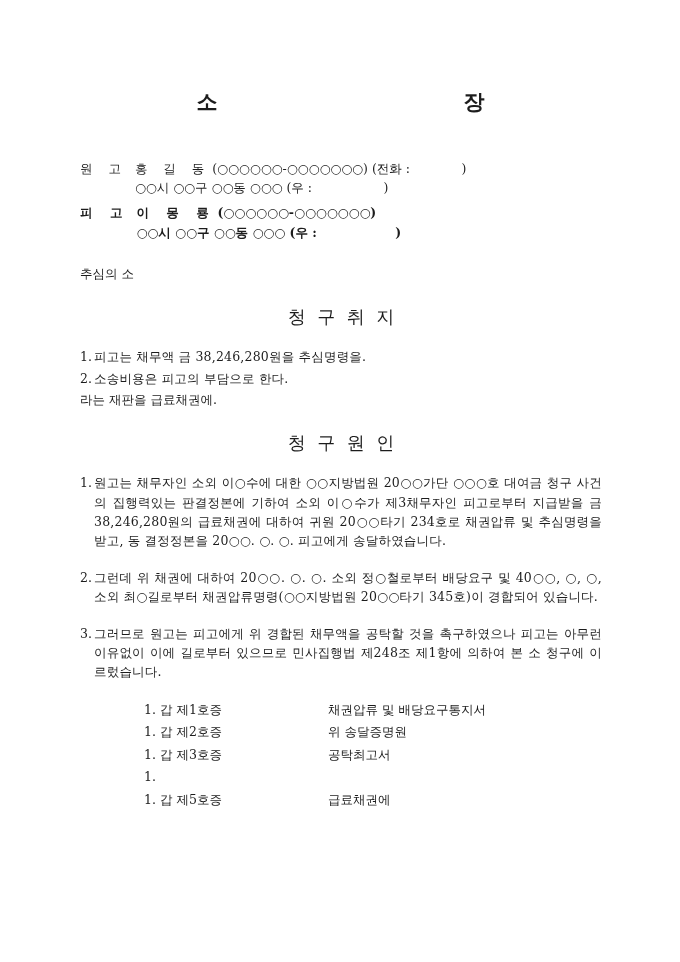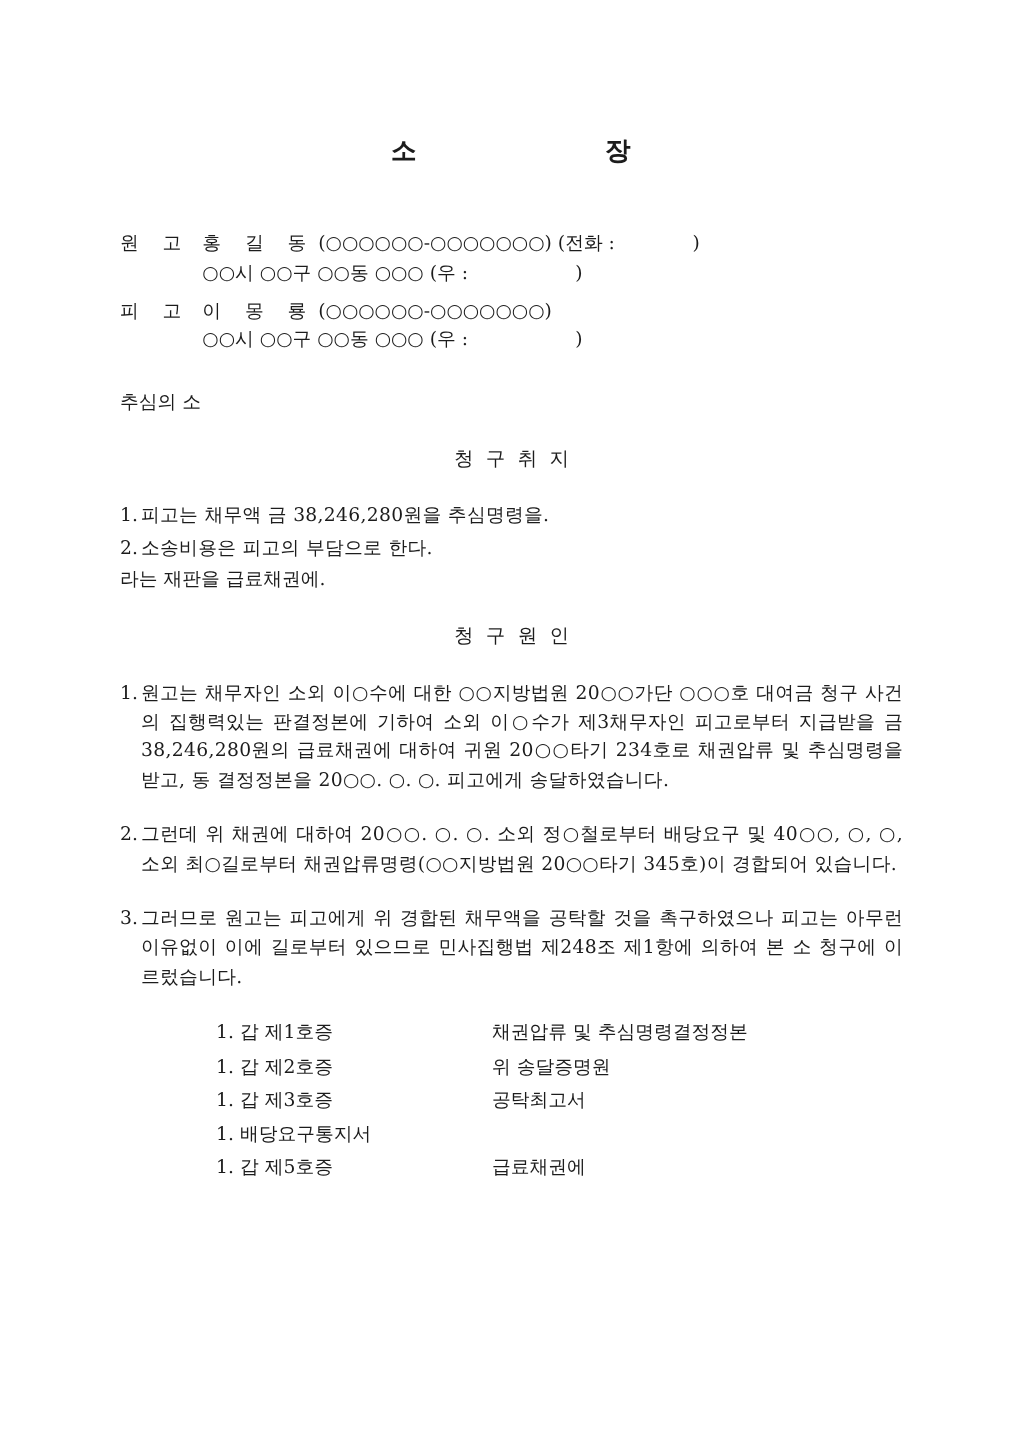--- a/index.html
+++ b/index.html
@@ -11,35 +11,36 @@
     background: #ffffff;
     color: #1c1c1c;
     font-family: "DejaVu Serif", "Liberation Serif", serif;
     font-size: 12.5px;
     line-height: 1.55;
     padding: 88px 78px 40px 80px;
     overflow: hidden;
   }
   .title {
     text-align: center;
-    font-size: 17px;
+    font-size: 21px;
     font-weight: bold;
     white-space: pre;
     margin: 0 0 38px 0;
     letter-spacing: 1px;
+    font-family: Liberation Mono, monospace;
   }
   .party { display: flex; margin-bottom: 6px; }
-  .party + .party { margin-top: 0; }
+  .party + .party { margin-top: 0; font-weight: bold; }
   .party .role { white-space: pre; flex-shrink: 0; margin-right: 14px; }
   .party .pcontent { flex: 1; }
   .party .pcontent > div { white-space: pre-wrap; }
   .case-type { margin: 22px 0 10px 0; }
   .section-heading {
     text-align: center;
-    font-size: 13px;
+    font-size: 18px;
     white-space: pre;
     margin: 20px 0 16px 0;
   }
   .para { display: flex; margin: 0 0 2px 0; }
   .para .num { width: 14px; flex-shrink: 0; }
   .para .ptext { flex: 1; text-align: justify; letter-spacing: 0.2px; }
   .cause .para { margin-bottom: 17px; }
   .closing { margin: 0 0 4px 0; }
   .evidence-list { margin-left: 64px; margin-top: 4px; }
   .ev-row { display: flex; line-height: 1.8; }
@@ -101,35 +102,34 @@
       <span class="num">3.</span>
       <div class="ptext">그러므로 원고는 피고에게 위 경합된 채무액을 공탁할 것을 촉구하였으나 피고는 아무런 이유없이 이에 길로부터 있으므로 민사집행법 제248조 제1항에 의하여 본 소 청구에 이르렀습니다.</div>
     </div>
   </div>
 
 
   <div class="evidence-list">
     <div class="ev-row">
       <span class="ev-num">1.</span>
       <span class="ev-label">갑 제1호증</span>
-      <span class="ev-desc">채권압류 및 추심명령결정정본</span>
+      <span class="ev-desc">채권압류 및 배당요구통지서</span>
     </div>
     <div class="ev-row">
       <span class="ev-num">1.</span>
       <span class="ev-label">갑 제2호증</span>
       <span class="ev-desc">위 송달증명원</span>
     </div>
     <div class="ev-row">
       <span class="ev-num">1.</span>
       <span class="ev-label">갑 제3호증</span>
       <span class="ev-desc">공탁최고서</span>
     </div>
     <div class="ev-row">
       <span class="ev-num">1.</span>
-      <span class="ev-desc">배당요구통지서</span>
     </div>
     <div class="ev-row">
       <span class="ev-num">1.</span>
       <span class="ev-label">갑 제5호증</span>
       <span class="ev-desc">급료채권에</span>
     </div>
   </div>
 
 </div>
 

